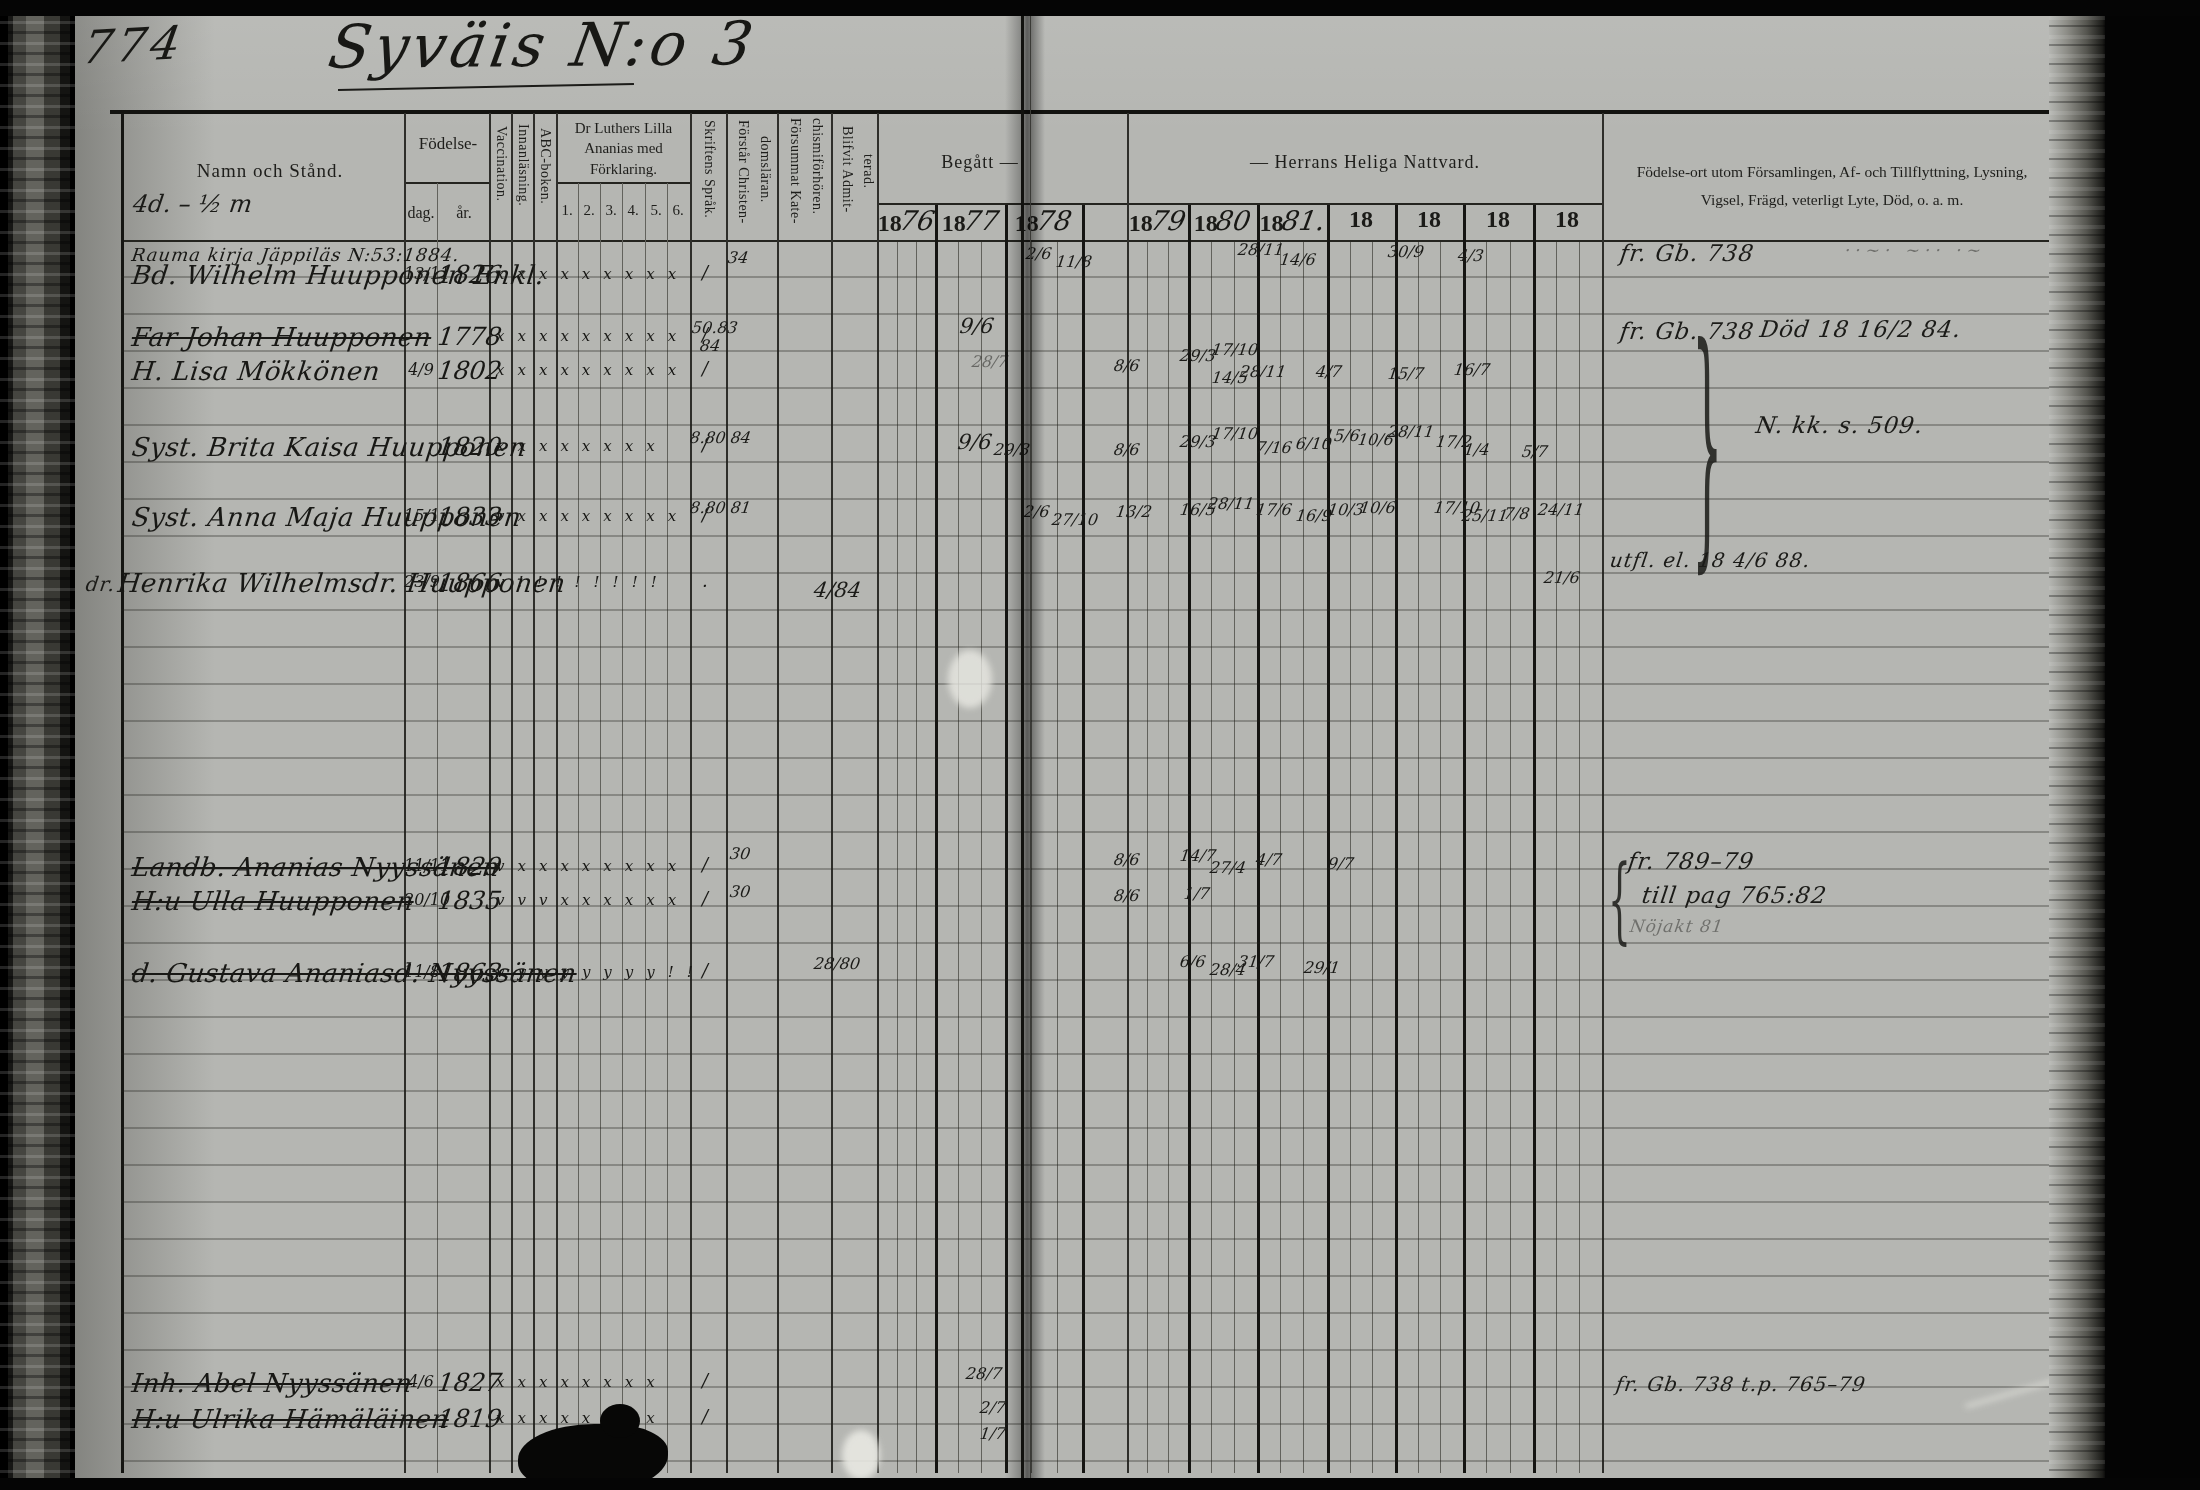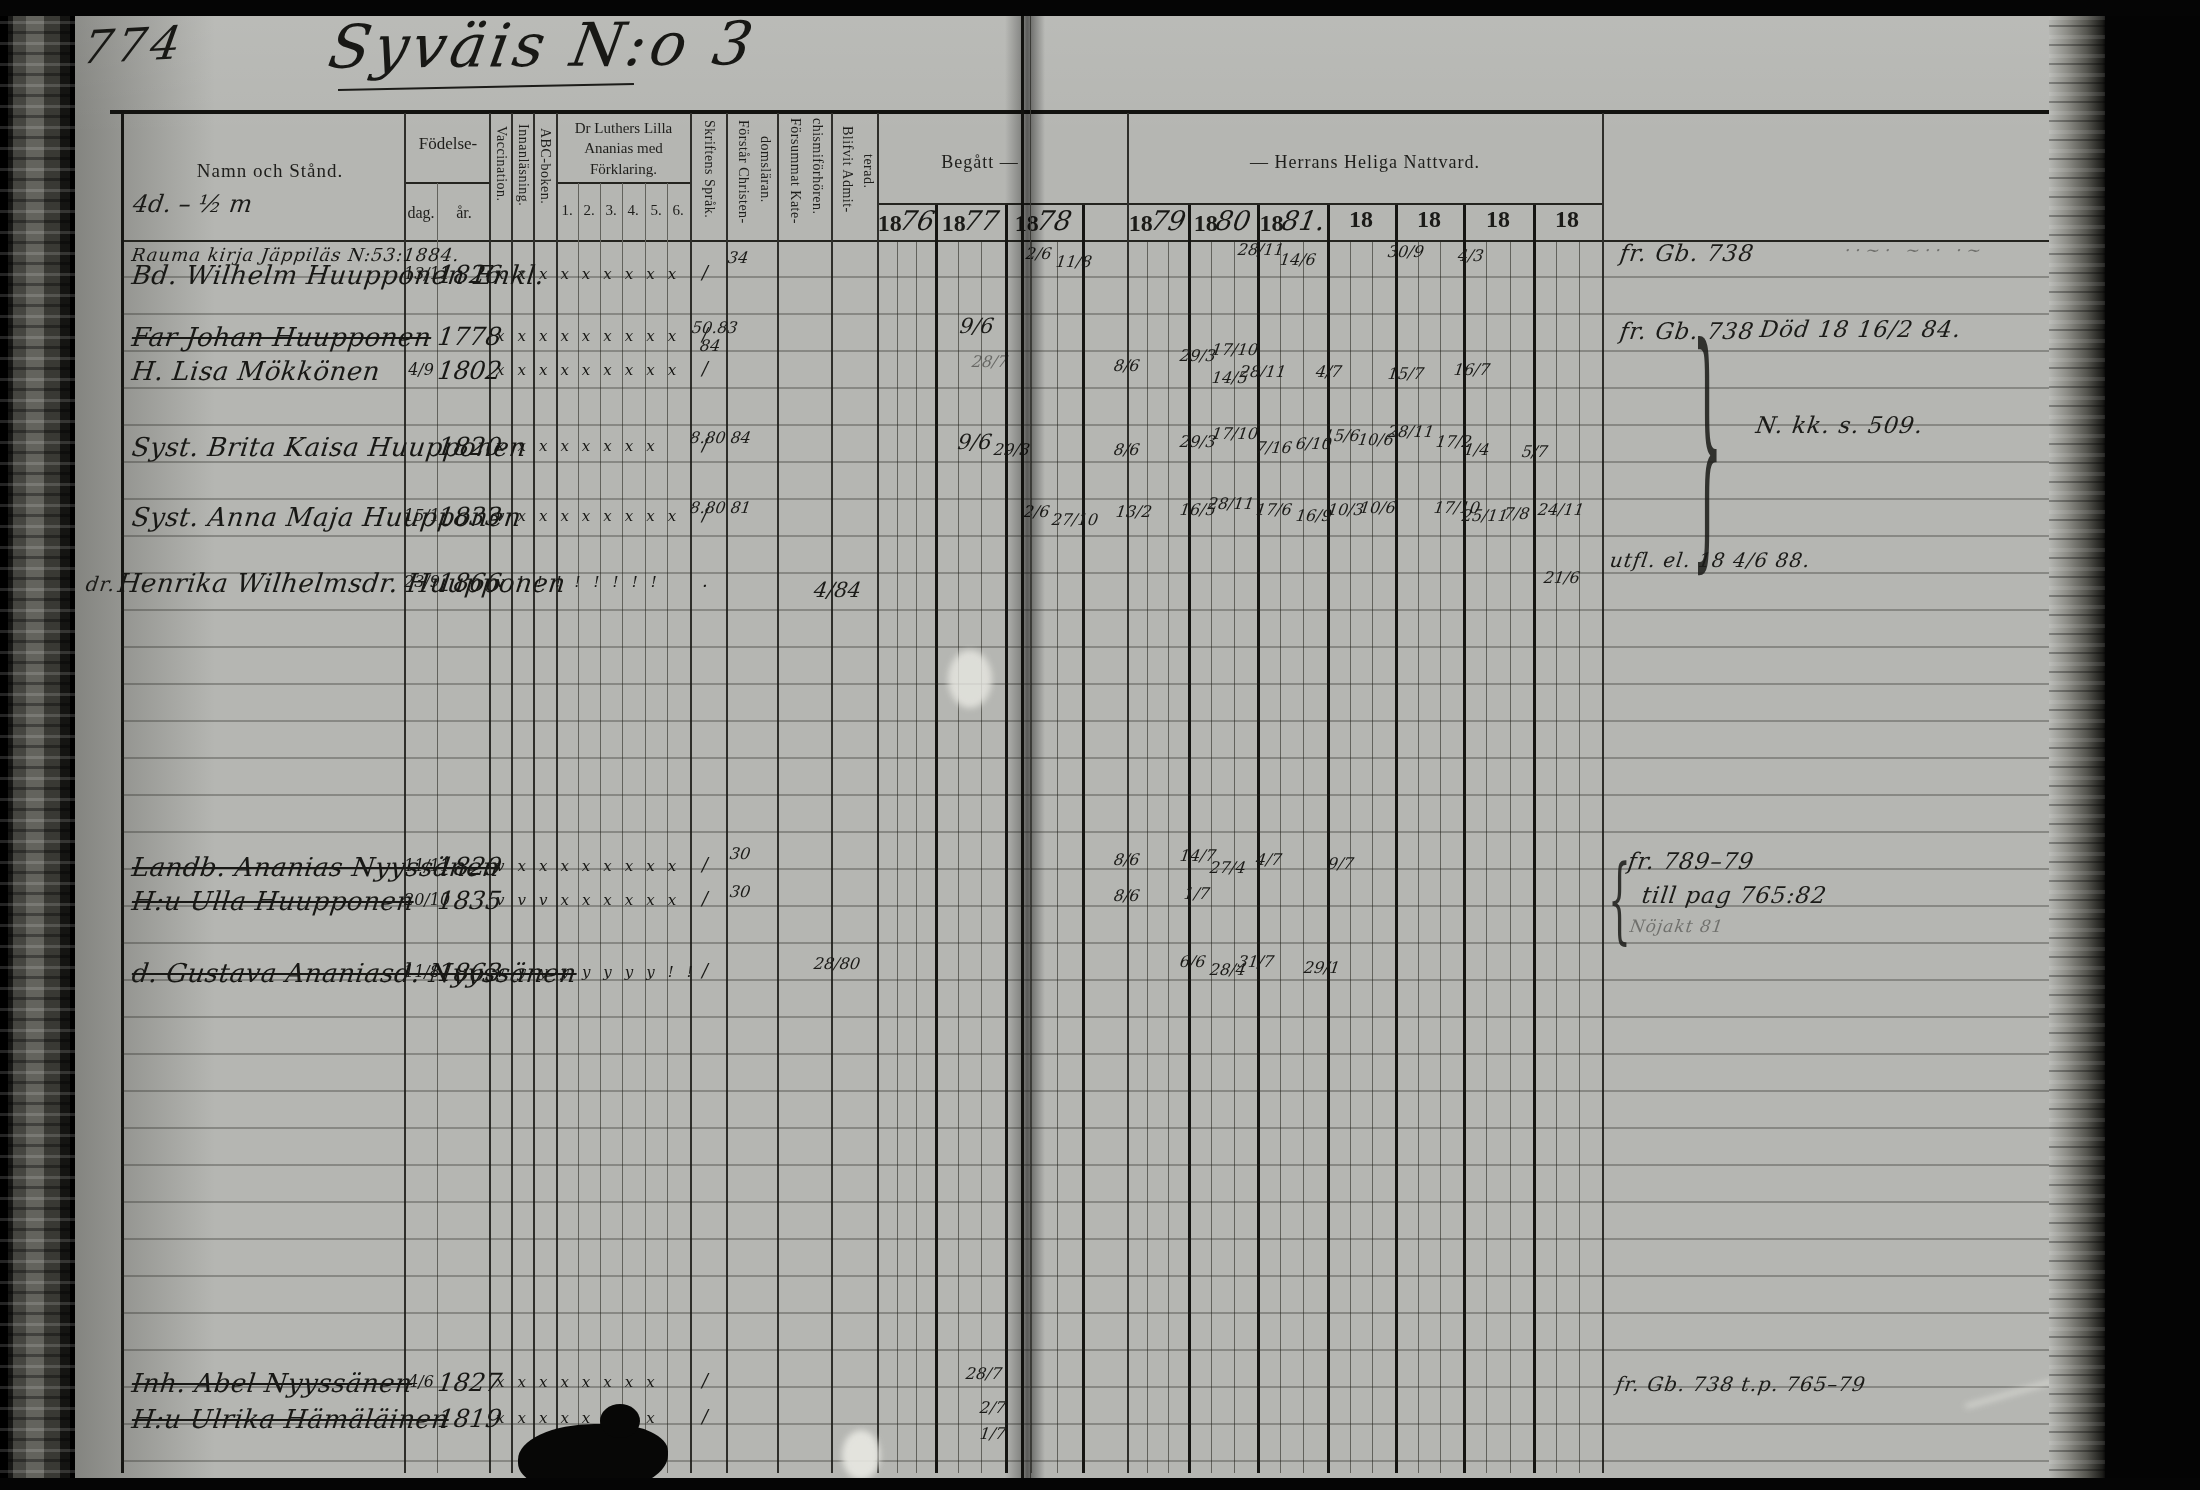--- a/index.html
+++ b/index.html
@@ -160,20 +160,21 @@
   <div class="pt ctr" style="left:670px;top:202px;width:16px;font-size:15px">6.</div>
   <div class="pt vlab" style="left:717px;top:120px">Skriftens Språk.</div>
   <div class="pt vlab" style="left:751px;top:120px">Förstår Christen-</div>
   <div class="pt vlab" style="left:773px;top:136px">domsläran.</div>
   <div class="pt vlab" style="left:803px;top:118px">Försummat Kate-</div>
   <div class="pt vlab" style="left:825px;top:118px">chismiförhören.</div>
   <div class="pt vlab" style="left:855px;top:126px">Blifvit Admit-</div>
   <div class="pt vlab" style="left:876px;top:154px">terad.</div>
   <div class="pt ctr" style="left:880px;top:152px;width:200px;font-size:18px;letter-spacing:1px">Begått   —</div>
   <div class="pt ctr" style="left:1140px;top:152px;width:450px;font-size:18px;letter-spacing:1px">—   Herrans Heliga Nattvard.</div>
+  <div class="pt ctr" style="left:1622px;top:158px;width:420px;font-size:15.5px;line-height:1.8">Födelse-ort utom Församlingen, Af- och Tillflyttning, Lysning, Vigsel, Frägd, veterligt Lyte, Död, o. a. m.</div>
 
   <div class="ycell" style="left:866px"><span class="yp">18</span><span class="yh hw">76</span></div>
   <div class="ycell" style="left:930px"><span class="yp">18</span><span class="yh hw">77</span></div>
   <div class="ycell" style="left:1003px"><span class="yp">18</span><span class="yh hw">78</span></div>
   <div class="ycell" style="left:1117px"><span class="yp">18</span><span class="yh hw">79</span></div>
   <div class="ycell" style="left:1182px"><span class="yp">18</span><span class="yh hw">80</span></div>
   <div class="ycell" style="left:1252px"><span class="yp">18</span><span class="yh hw">81.</span></div>
   <div class="ycell" style="left:1321px"><span class="yp">18</span></div>
   <div class="ycell" style="left:1389px"><span class="yp">18</span></div>
   <div class="ycell" style="left:1458px"><span class="yp">18</span></div>

